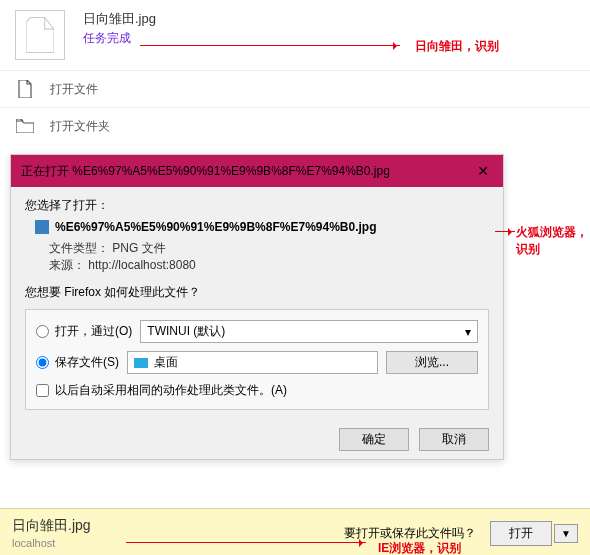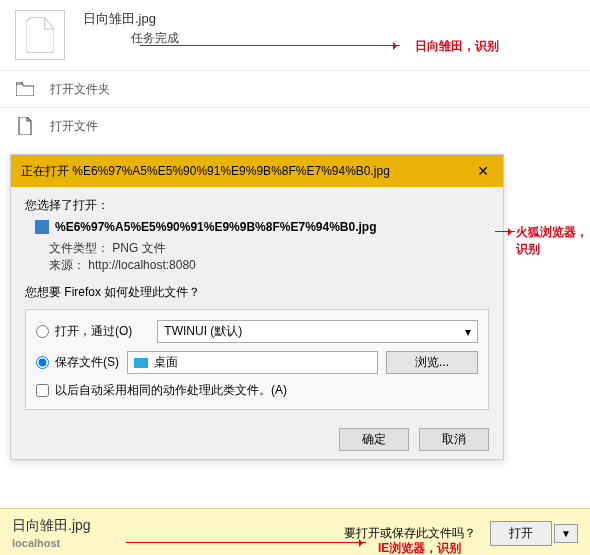--- a/index.html
+++ b/index.html
@@ -3,50 +3,50 @@
 <meta charset="utf-8">
 <style>
 * { box-sizing: border-box; margin: 0; padding: 0; }
 body { width: 590px; height: 555px; font-family: "Microsoft YaHei", sans-serif; font-size: 12px; background: #fff; position: relative; }
 
 .chrome-panel { padding: 10px 0 5px 0; }
 .download-item { display: flex; align-items: flex-start; padding: 0 15px 10px 15px; }
 .file-thumb { width: 50px; height: 50px; border: 1px solid #ccc; display: flex; align-items: center; justify-content: center; margin-right: 18px; }
 .file-thumb svg { width: 28px; height: 36px; }
 .download-info .filename { color: #333; font-size: 13px; }
-.download-info .status { color: #404040; margin-top: 2px; margin-left: 48px; }
+.download-info .status { color: #6d28d9; margin-top: 2px; }
 
 .action-row { display: flex; align-items: center; padding: 8px 15px; border-top: 1px solid #eee; cursor: pointer; color: #555; }
 .action-row .icon { width: 20px; height: 20px; margin-right: 15px; display: flex; align-items: center; justify-content: center; }
 
 .firefox-dialog { border: 1px solid #ccc; margin: 5px 10px 0 10px; width: 494px; background: #f0f0f0; box-shadow: 0 2px 8px rgba(0,0,0,0.15); }
-.ff-titlebar { display: flex; justify-content: space-between; align-items: center; padding: 6px 10px; font-size: 12px; background: #eab308; }
+.ff-titlebar { display: flex; justify-content: space-between; align-items: center; padding: 6px 10px; font-size: 12px; background: #be185d; }
 .ff-close { width: 20px; height: 20px; display: flex; align-items: center; justify-content: center; cursor: pointer; font-size: 14px; }
 .ff-body { padding: 10px 14px; background: #f0f0f0; }
 .ff-body .prompt { margin-bottom: 6px; }
 .ff-file-row { display: flex; align-items: center; margin: 4px 0 6px 10px; font-weight: bold; }
 .ff-file-row .ff-icon { width: 14px; height: 14px; background: #3a7fc4; margin-right: 6px; }
 .ff-meta { margin-left: 24px; color: #333; }
 .ff-question { margin-top: 10px; }
 .ff-options { border: 1px solid #ccc; background: #f8f8f8; margin-top: 8px; padding: 10px; }
 .ff-option-row { display: flex; align-items: center; margin-bottom: 8px; }
 .ff-option-row input[type=radio] { margin-right: 6px; }
-.ff-select { flex: 1; margin-left: 25px; border: 1px solid #aaa; background: #fff; padding: 2px 6px; font-size: 12px; display: flex; justify-content: space-between; align-items: center; }
+.ff-select { flex: 1; margin-left: 8px; border: 1px solid #aaa; background: #fff; padding: 2px 6px; font-size: 12px; display: flex; justify-content: space-between; align-items: center; }
 .ff-save-target { flex: 1; margin-left: 8px; border: 1px solid #aaa; background: #fff; padding: 2px 6px; display: flex; align-items: center; }
 .ff-save-target .target-icon { width: 14px; height: 10px; background: #29abe2; margin-right: 6px; }
 .ff-browse { margin-left: 8px; border: 1px solid #aaa; background: #e5e5e5; padding: 2px 28px; cursor: pointer; }
 .ff-check-row { display: flex; align-items: center; margin-top: 6px; }
 .ff-check-row input { margin-right: 6px; }
 .ff-buttons { display: flex; justify-content: flex-end; padding: 8px 14px; background: #f0f0f0; }
 .ff-btn { border: 1px solid #aaa; background: #e1e1e1; padding: 2px 22px; margin-left: 10px; cursor: pointer; }
 
 .ie-bar { position: absolute; left: 0; bottom: 0; width: 100%; background: #fdf8c6; border-top: 1px solid #d8d49a; padding: 8px 12px 6px 12px; display: flex; align-items: center; }
 .ie-left { flex: 1; }
 .ie-filename { font-size: 14px; color: #333; }
-.ie-source { font-size: 11px; color: #888; margin-top: 2px; font-weight: bold; }
+.ie-source { font-size: 11px; color: #888; margin-top: 2px; }
 .ie-prompt { font-size: 12px; margin-right: 10px; }
 .ie-btn { border: 1px solid #999; background: #eee; padding: 3px 18px; margin-left: 4px; cursor: pointer; font-size: 12px; }
 .ie-dropdown { border: 1px solid #999; background: #eee; padding: 3px 6px; margin-left: 2px; cursor: pointer; font-size: 10px; }
 
 .annotation { position: absolute; color: #e60012; font-weight: bold; font-size: 12px; }
 .arrow { position: absolute; height: 1px; background: #e60012; }
 .arrow::after { content: ""; position: absolute; right: -1px; top: -3px; border: 4px solid transparent; border-left-color: #e60012; }
 </style>
 </head>
 <body>
@@ -59,33 +59,33 @@
           <path d="M16 0 L16 10 L24 10" fill="none" stroke="#ccc"></path>
         </svg>
     </div>
     <div class="download-info">
       <div class="filename">日向雏田.jpg</div>
       <div class="status">任务完成</div>
     </div>
   </div>
   <div class="action-row">
     <span class="icon">
+      <svg width="16" height="18" viewBox="0 0 16 18">
+          <path d="M2 0 L10 0 L14 4 L14 18 L2 18 Z M10 0 L10 4 L14 4" fill="none" stroke="#555" stroke-width="1.2"></path>
+        </svg>
+    </span>
+    <span>打开文件</span>
+  </div>
+  <div class="action-row">
+    <span class="icon">
       <svg width="18" height="14" viewBox="0 0 18 14">
           <path d="M0 2 L6 2 L8 4 L18 4 L18 14 L0 14 Z M0 2 L0 0 L5 0 L7 2" fill="none" stroke="#555" stroke-width="1.2"></path>
         </svg>
     </span>
     <span>打开文件夹</span>
-  </div>
-  <div class="action-row">
-    <span class="icon">
-      <svg width="16" height="18" viewBox="0 0 16 18">
-          <path d="M2 0 L10 0 L14 4 L14 18 L2 18 Z M10 0 L10 4 L14 4" fill="none" stroke="#555" stroke-width="1.2"></path>
-        </svg>
-    </span>
-    <span>打开文件</span>
   </div>
 </div>
 
 <div class="firefox-dialog">
   <div class="ff-titlebar">
     <span>正在打开  %E6%97%A5%E5%90%91%E9%9B%8F%E7%94%B0.jpg</span>
     <span class="ff-close">✕</span>
   </div>
   <div class="ff-body">
     <div class="prompt">您选择了打开：</div>

